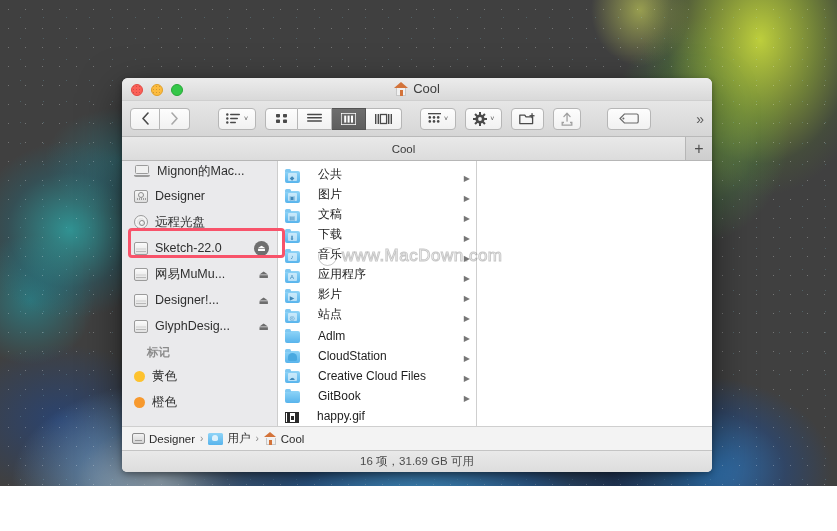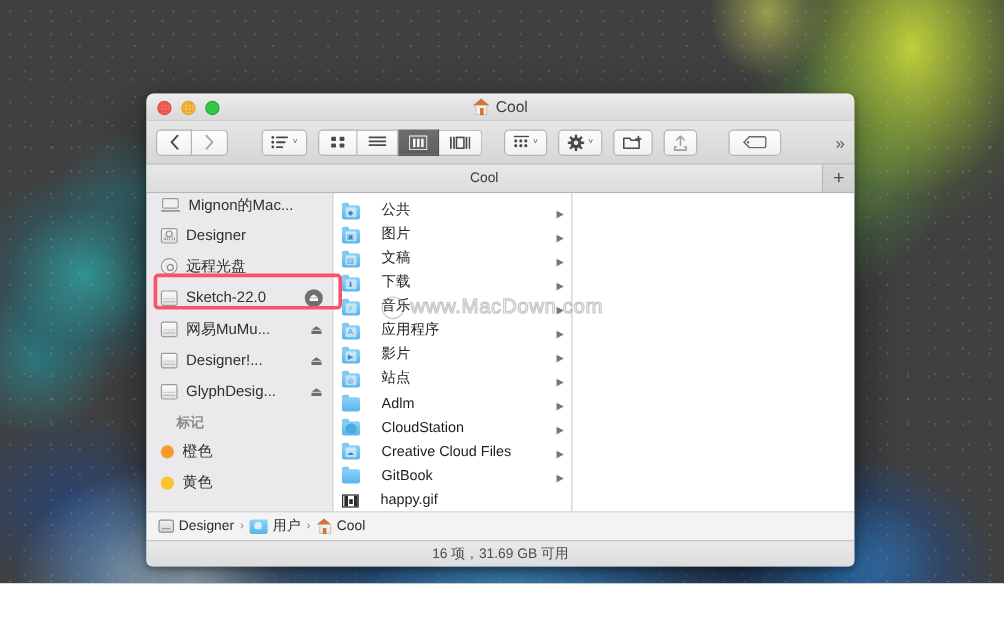--- a/index.html
+++ b/index.html
@@ -486,26 +486,26 @@
         </div>
         <div class="sb-item">
           <span class="ico drive"></span>
           <span class="label">GlyphDesig...</span>
           <span class="eject">⏏</span>
         </div>
 
         <div class="sb-head">标记</div>
 
         <div class="sb-item" style="padding-left:2px">
+          <span class="dot" style="background:#fdc22e"></span>
+          <span class="label">黄色</span>
+        </div>
+        <div class="sb-item" style="padding-left:2px">
           <span class="dot" style="background:#f7992e"></span>
           <span class="label">橙色</span>
-        </div>
-        <div class="sb-item" style="padding-left:2px">
-          <span class="dot" style="background:#fdc22e"></span>
-          <span class="label">黄色</span>
         </div>
       </div>
 
       <div class="columns">
         <div class="col1">
 
           <div class="row">
             <span class="ico folder">
                 <span class="back"></span>
                 <span class="tab-top"></span>

